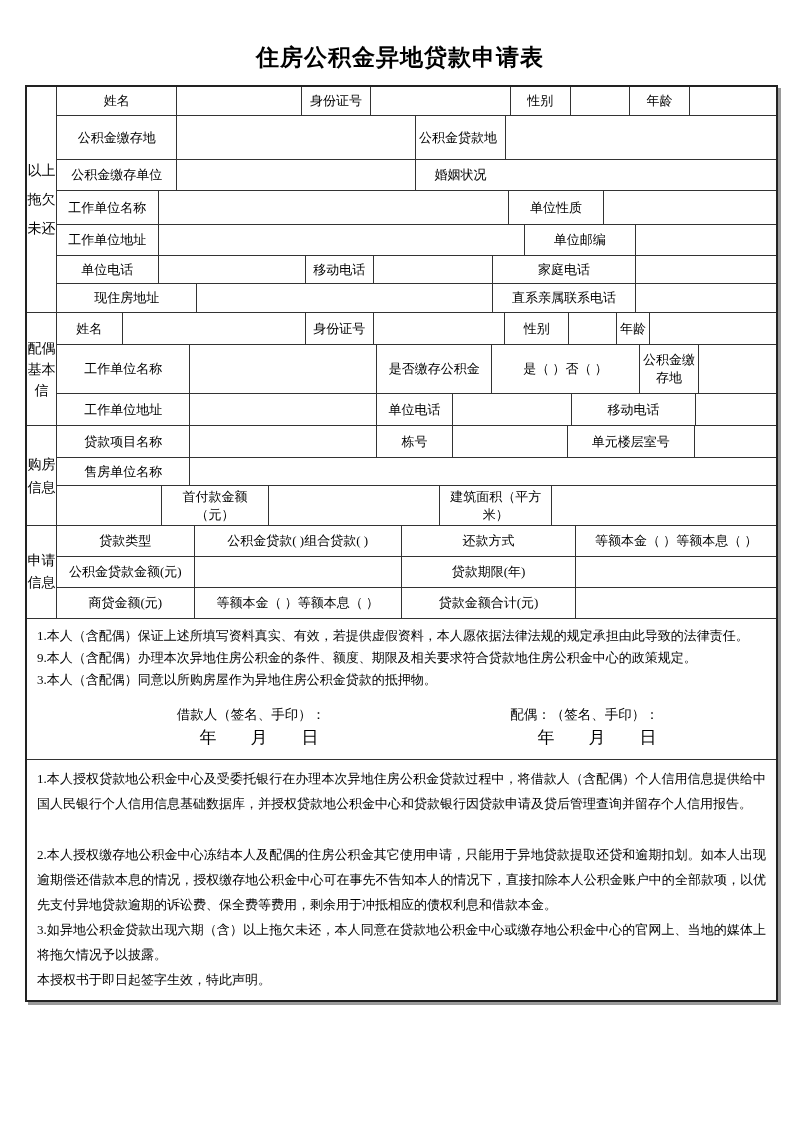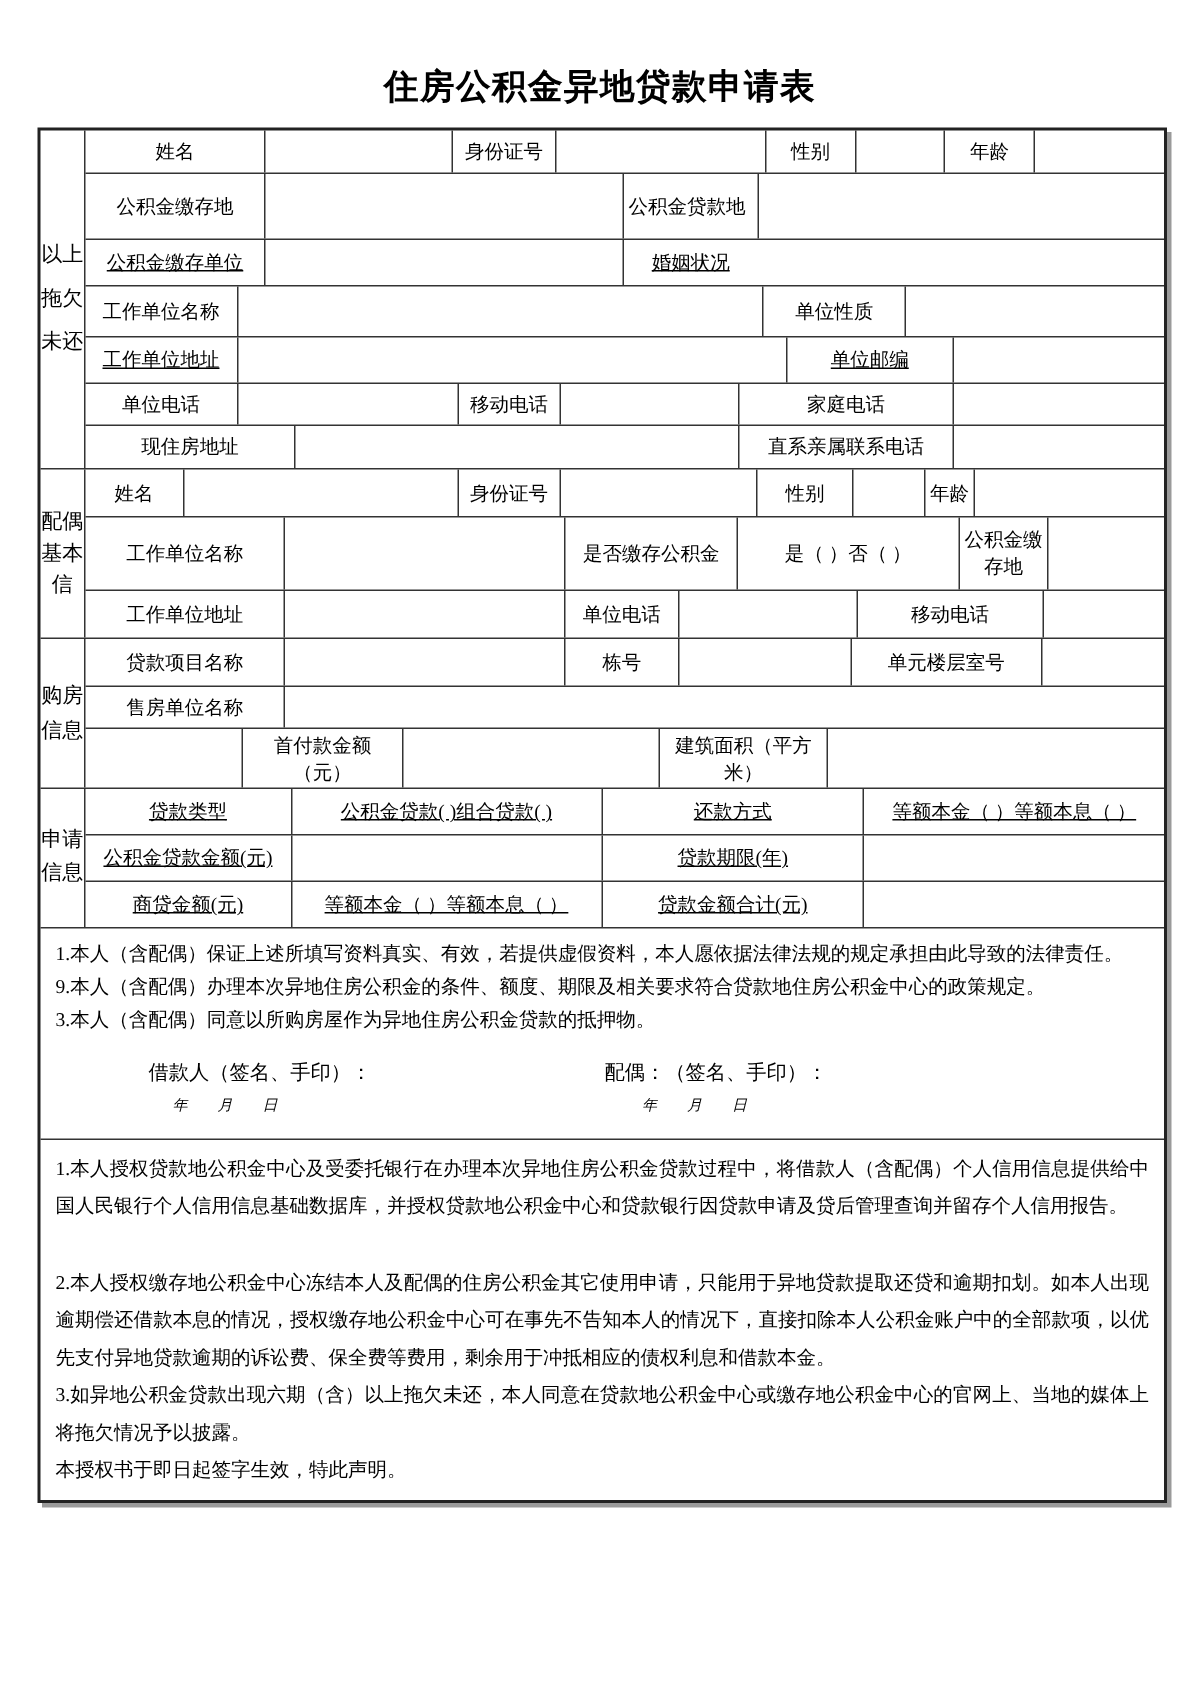--- a/index.html
+++ b/index.html
@@ -48,37 +48,37 @@
   .tr:first-child{border-top:none;}
   .td{
     display:flex;align-items:center;justify-content:center;
     text-align:center;
     padding:2px 3px;
     box-sizing:border-box;
     line-height:1.35;
   }
   .td+.td{border-left:1px solid #333;}
   .fill{flex:1;}
-  .h28{min-height:28px;} .h43{min-height:43px;} .h30{min-height:30px;text-decoration:underline;}
+  .h28{min-height:28px;} .h43{min-height:43px;} .h30{min-height:30px;}
   .h33{min-height:33px;} .h27{min-height:27px;} .h31{min-height:31px;}
   .h38{min-height:38px;} .h48{min-height:48px;}
   .wrap2{white-space:normal;word-break:break-all;}
   .fullcell{
     border-top:1px solid #333;
     padding:6px 10px 8px 10px;
     box-sizing:border-box;
   }
   .decl-cell{min-height:130px;}
   .auth-cell{min-height:203px;}
   .decl-item{line-height:22px;font-size:13px;text-align:left;}
-  .sign-cols{display:flex;margin-top:14px;}
+  .sign-cols{display:flex;margin-top:14px;text-align:center;}
   .sign-col1{width:366px;box-sizing:border-box;padding-left:62px;}
   .sign-col2{flex:1;}
   .sign-label{font-size:13.5px;line-height:20px;}
-  .sign-date{font-size:10px;line-height:26px;font-style:italic;}
+  .sign-date{font-size:17px;line-height:26px;}
   .sign-col1 .sign-date{padding-left:16px;}
   .sign-col2 .sign-date{padding-left:25px;}
   .auth-p{line-height:25px;font-size:13px;text-align:justify;margin:0;}
   .auth-gap{margin-bottom:26px;}
 </style>
 </head>
 <body>
 
 <h1 class="page-title">住房公积金异地贷款申请表</h1>
 

